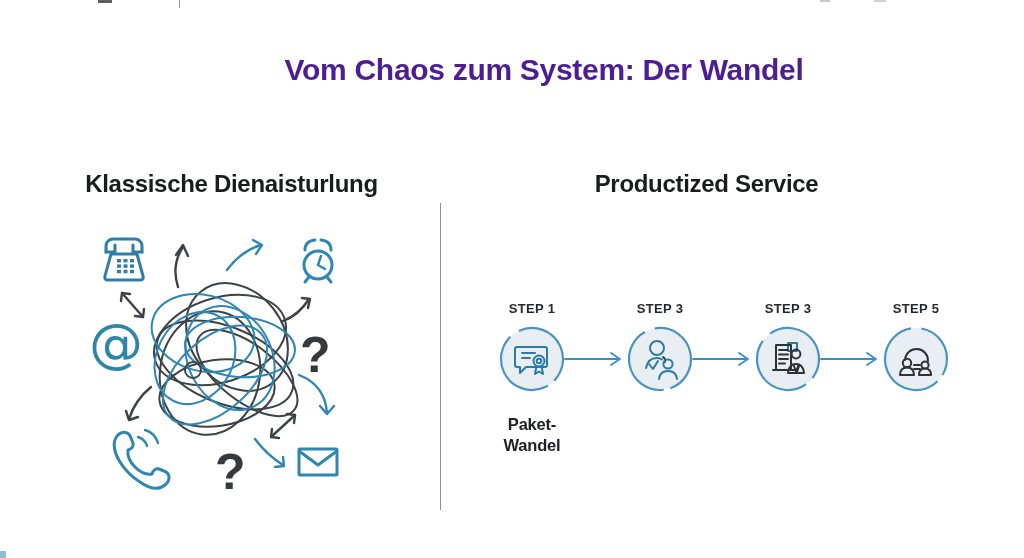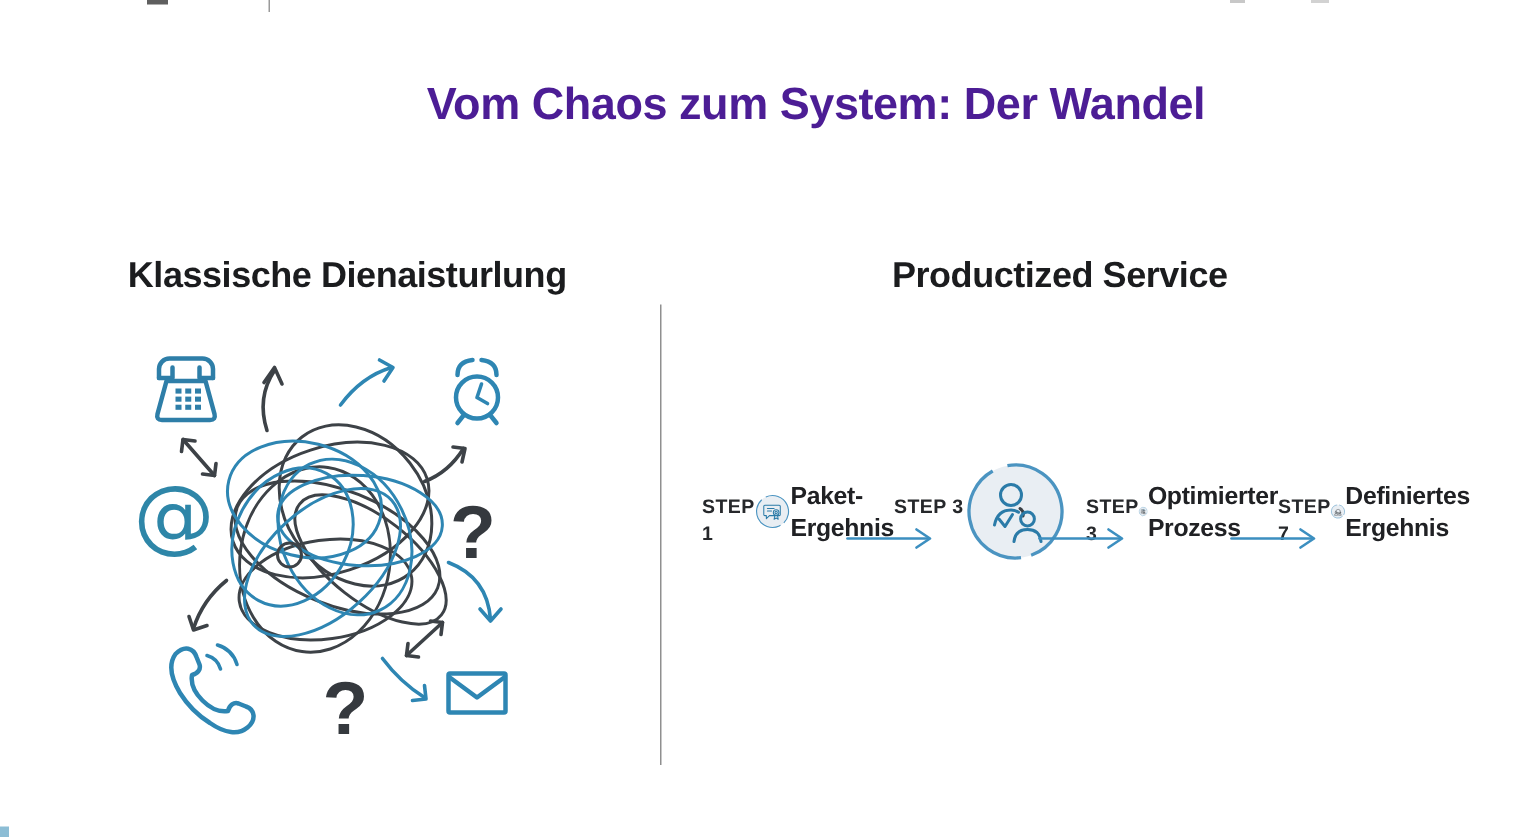--- a/index.html
+++ b/index.html
@@ -17,27 +17,27 @@
   .left-heading{left:11px;width:441px;}
   .right-heading{left:415px;width:583px;}
   .divider{
     position:absolute;left:440px;top:203px;width:1px;height:307px;background:#8f8f8f;
   }
   .chaos-wrap{position:absolute;left:75px;top:225px;width:300px;height:280px;}
   .steps-wrap{
     position:absolute;left:468px;top:300px;width:512px;height:170px;
   }
   .steps-row{display:flex;}
-  .step-col{width:128px;display:flex;flex-direction:row;align-items:center;}
+  .step-col{width:128px;display:flex;flex-direction:column;align-items:center;}
   .step-label{
     font-size:13px;font-weight:700;letter-spacing:0.3px;color:#26282b;height:18px;line-height:18px;
   }
   .step-circle{margin-top:6px;width:70px;height:70px;}
   .step-caption{
-    margin-top:8px;font-size:16.5px;font-weight:600;line-height:1.28;text-align:left;color:#202124;letter-spacing:-0.2px;
+    margin-top:20px;font-size:16.5px;font-weight:600;line-height:1.28;text-align:center;color:#202124;letter-spacing:-0.2px;
   }
   .flow-arrow{position:absolute;top:51px;width:64px;height:16px;}
   .fa1{left:96px;} .fa2{left:224px;} .fa3{left:352px;}
   .artifact{position:absolute;}
 </style>
 </head>
 <body>
 
 <div class="title">
   <div>Vom Chaos zum System: Der Wandel</div>
@@ -144,21 +144,21 @@
         <g fill="none" stroke="#2b7ba8" stroke-width="2" stroke-linecap="round" stroke-linejoin="round" transform="translate(13,13)">
           <path d="M7,10 h28 a2,2 0 0 1 2,2 v16 a2,2 0 0 1 -2,2 h-19 l-6,6 v-6 h-3 a2,2 0 0 1 -2,-2 v-16 a2,2 0 0 1 2,-2 z"></path>
           <path d="M12,16 h13 M12,21 h8"></path>
           <circle cx="29" cy="24" r="5.5"></circle>
           <circle cx="29" cy="24" r="2.3"></circle>
           <path d="M26.5,29 l-1.5,8 4,-2.5 4,2.5 -1.5,-8"></path>
         </g>
       </svg>
       <div class="step-caption">
         <div>Paket-</div>
-        <div>Ergehnis</div>
+        <div>Wandel</div>
       </div>
     </div>
 
     <div class="step-col">
       <div class="step-label">STEP 3</div>
       <svg class="step-circle" viewBox="0 0 70 70">
         <circle cx="35" cy="35" r="31" fill="#e9eef3" stroke="#4b94c1" stroke-width="2.2" stroke-dasharray="92 7 85 11" transform="rotate(-100 35 35)"></circle>
         <g fill="none" stroke="#2b7ba8" stroke-width="2" stroke-linecap="round" stroke-linejoin="round" transform="translate(13,13)">
           <circle cx="19" cy="11" r="7"></circle>
           <path d="M8,31 q2,-10 11,-10 q3,0 5,1.5"></path>
@@ -177,43 +177,35 @@
         <g fill="none" stroke="#2f3338" stroke-width="2" stroke-linecap="round" stroke-linejoin="round" transform="translate(13,13)">
           <rect x="22" y="6" width="9" height="8" stroke="#2b7ba8"></rect>
           <path d="M10,8 h15 v25 h-15 z"></path>
           <path d="M7,33 h21 q4,0 4,-4"></path>
           <path d="M13,13 h9 M13,17.5 h9 M13,22 h9 M13,26.5 h6"></path>
           <circle cx="30" cy="17" r="4.4"></circle>
           <path d="M22,36 q1,-9 8,-9 q7,0 8,9 z"></path>
           <path d="M28,29 l2,6 M33,29 l-2,6"></path>
         </g>
       </svg>
-      <div class="step-caption">
-        <div>Optimierter</div>
-        <div>Prozess</div>
-      </div>
-    </div>
-
-    <div class="step-col">
-      <div class="step-label">STEP 7</div>
+    </div>
+
+    <div class="step-col">
+      <div class="step-label">STEP 5</div>
       <svg class="step-circle" viewBox="0 0 70 70">
         <circle cx="35" cy="35" r="31" fill="#e9eef3" stroke="#4b94c1" stroke-width="2.2" stroke-dasharray="60 8 116 11" transform="rotate(-80 35 35)"></circle>
         <g fill="none" stroke="#2f3338" stroke-width="2" stroke-linecap="round" stroke-linejoin="round" transform="translate(13,13)">
           <path d="M11,23 a11.5,11.5 0 1 1 23,1"></path>
           <circle cx="13" cy="26" r="4.2"></circle>
           <path d="M6,38 q0,-7.5 7,-7.5 q7,0 7,7.5 z"></path>
           <circle cx="31" cy="28" r="3.6"></circle>
           <path d="M25,38 q0,-6.5 6,-6.5 q6,0 6,6.5 z"></path>
           <path d="M20,28 h6 M20,32 h6"></path>
         </g>
       </svg>
-      <div class="step-caption">
-        <div>Definiertes</div>
-        <div>Ergehnis</div>
-      </div>
     </div>
   </div>
 
   <svg class="flow-arrow fa1" viewBox="0 0 64 16">
     <g fill="none" stroke="#3c8fc0" stroke-width="1.8" stroke-linecap="round" stroke-linejoin="round">
       <path d="M1,8 H55"></path>
         <path d="M47,2 L56,8 L47,14"></path>
     </g>
   </svg>
   <svg class="flow-arrow fa2" viewBox="0 0 64 16">

